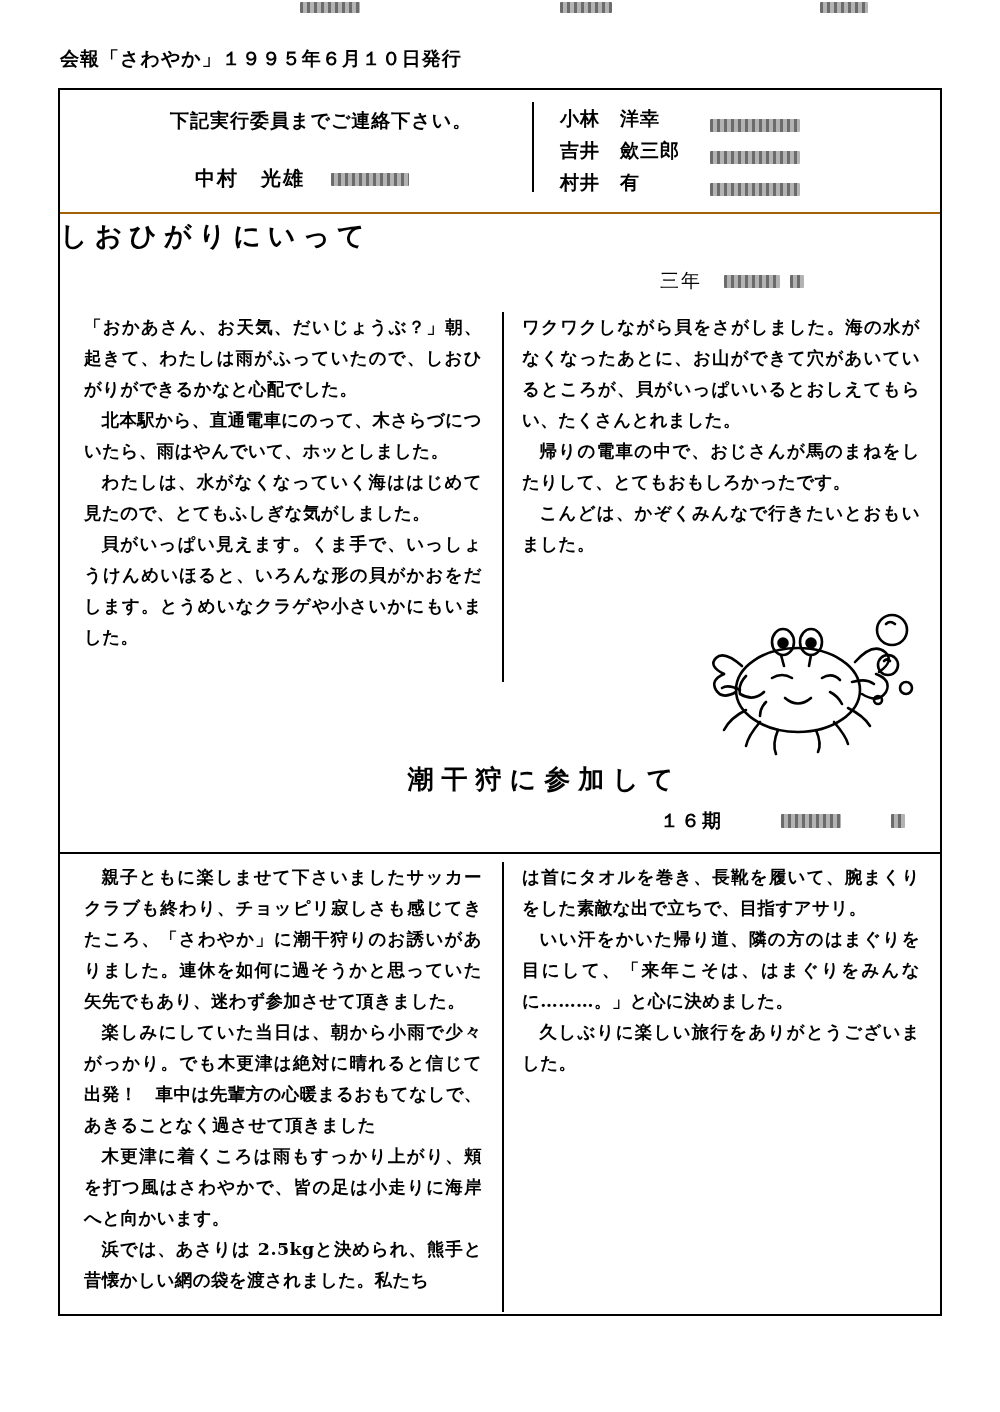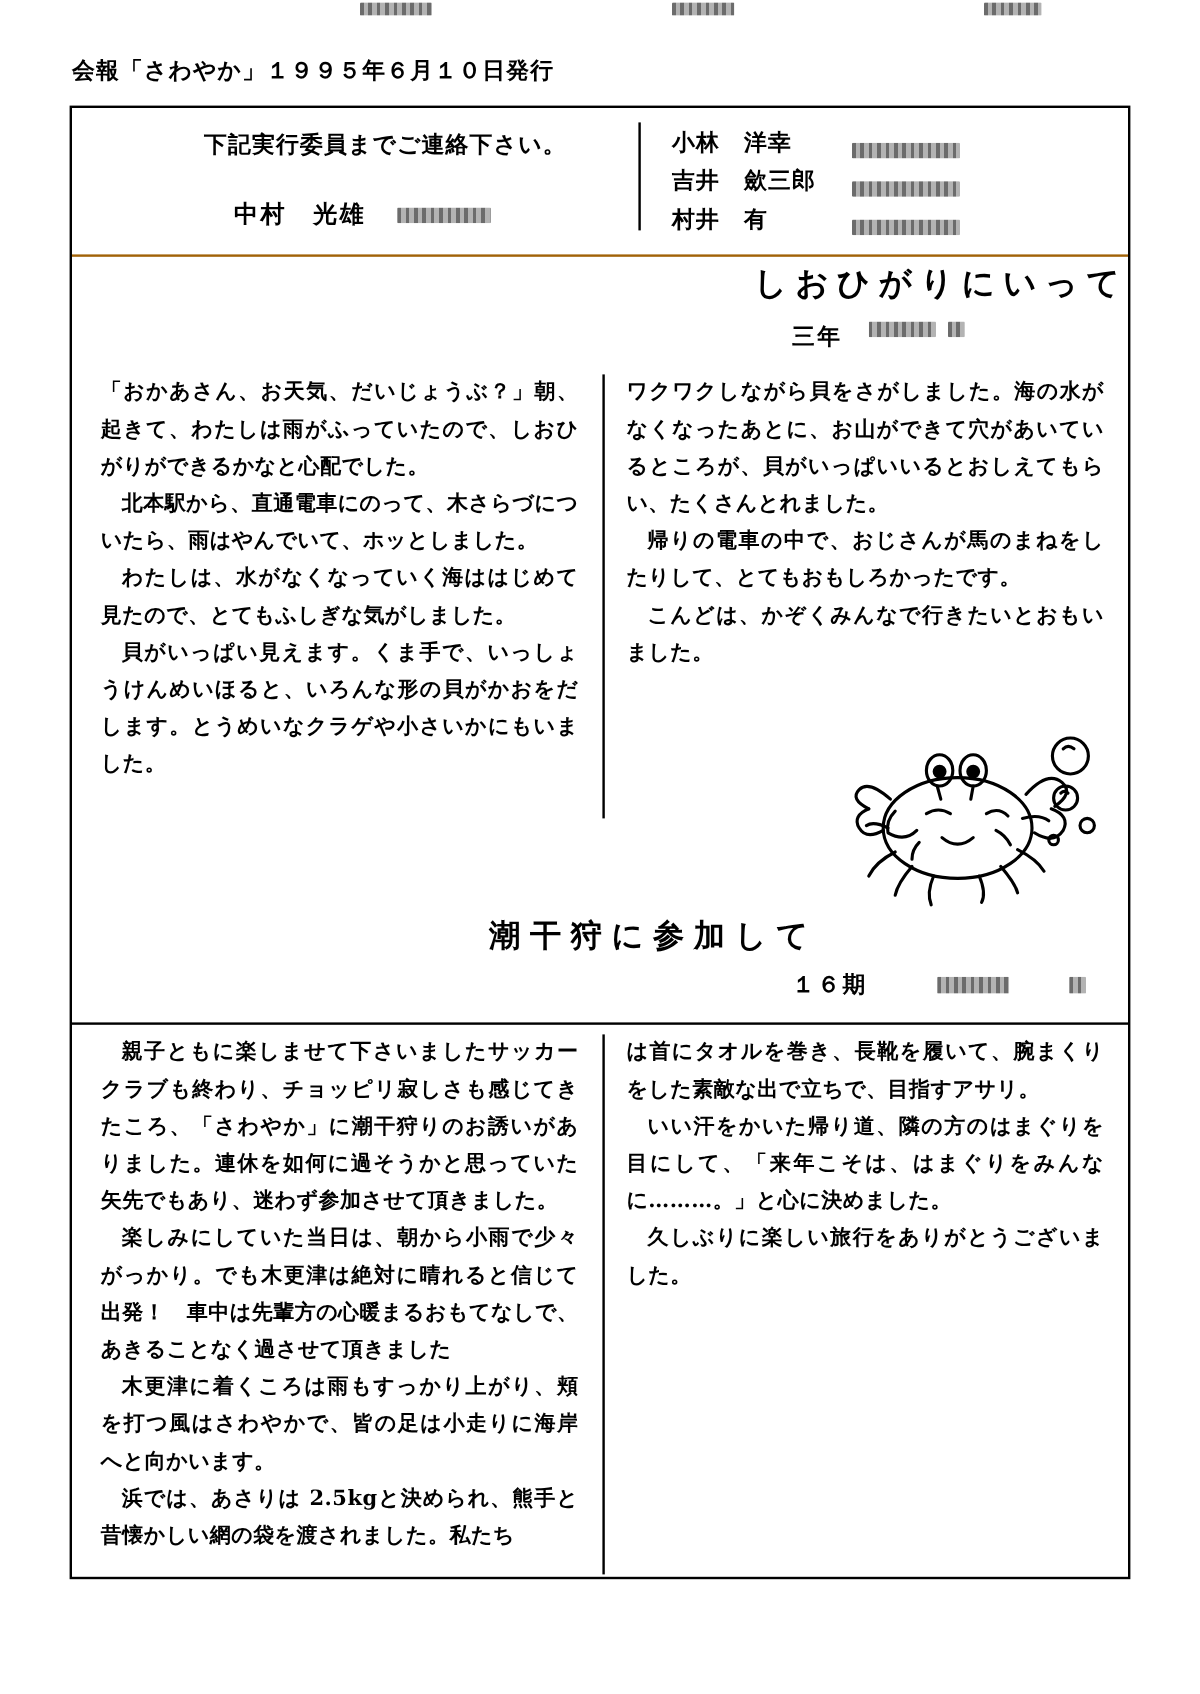--- a/index.html
+++ b/index.html
@@ -115,33 +115,34 @@
   }
   .crow .cname { width: 150px; }
   .crow .redact { width: 90px; height: 13px; }
 
   
   .article1-title {
     position: absolute;
     top: 128px;
     left: 0;
     width: 880px;
-    text-align: right;
+    text-align: left;
     font-size: 27px;
     font-weight: bold;
     letter-spacing: 7px;
   }
   .byline1 {
     position: absolute;
     top: 178px;
     left: 600px;
     font-size: 19px;
-    font-weight: bold;
+    font-weight: normal;
     letter-spacing: 2px;
     display: flex;
+    align-items: center;
   }
   .byline1 .redact { width: 56px; height: 13px; margin-left: 22px; }
   .byline1 .redact.small { width: 14px; margin-left: 10px; }
 
   .cols1 {
     position: absolute;
     top: 222px;
     left: 24px;
     width: 836px;
     height: 378px;

